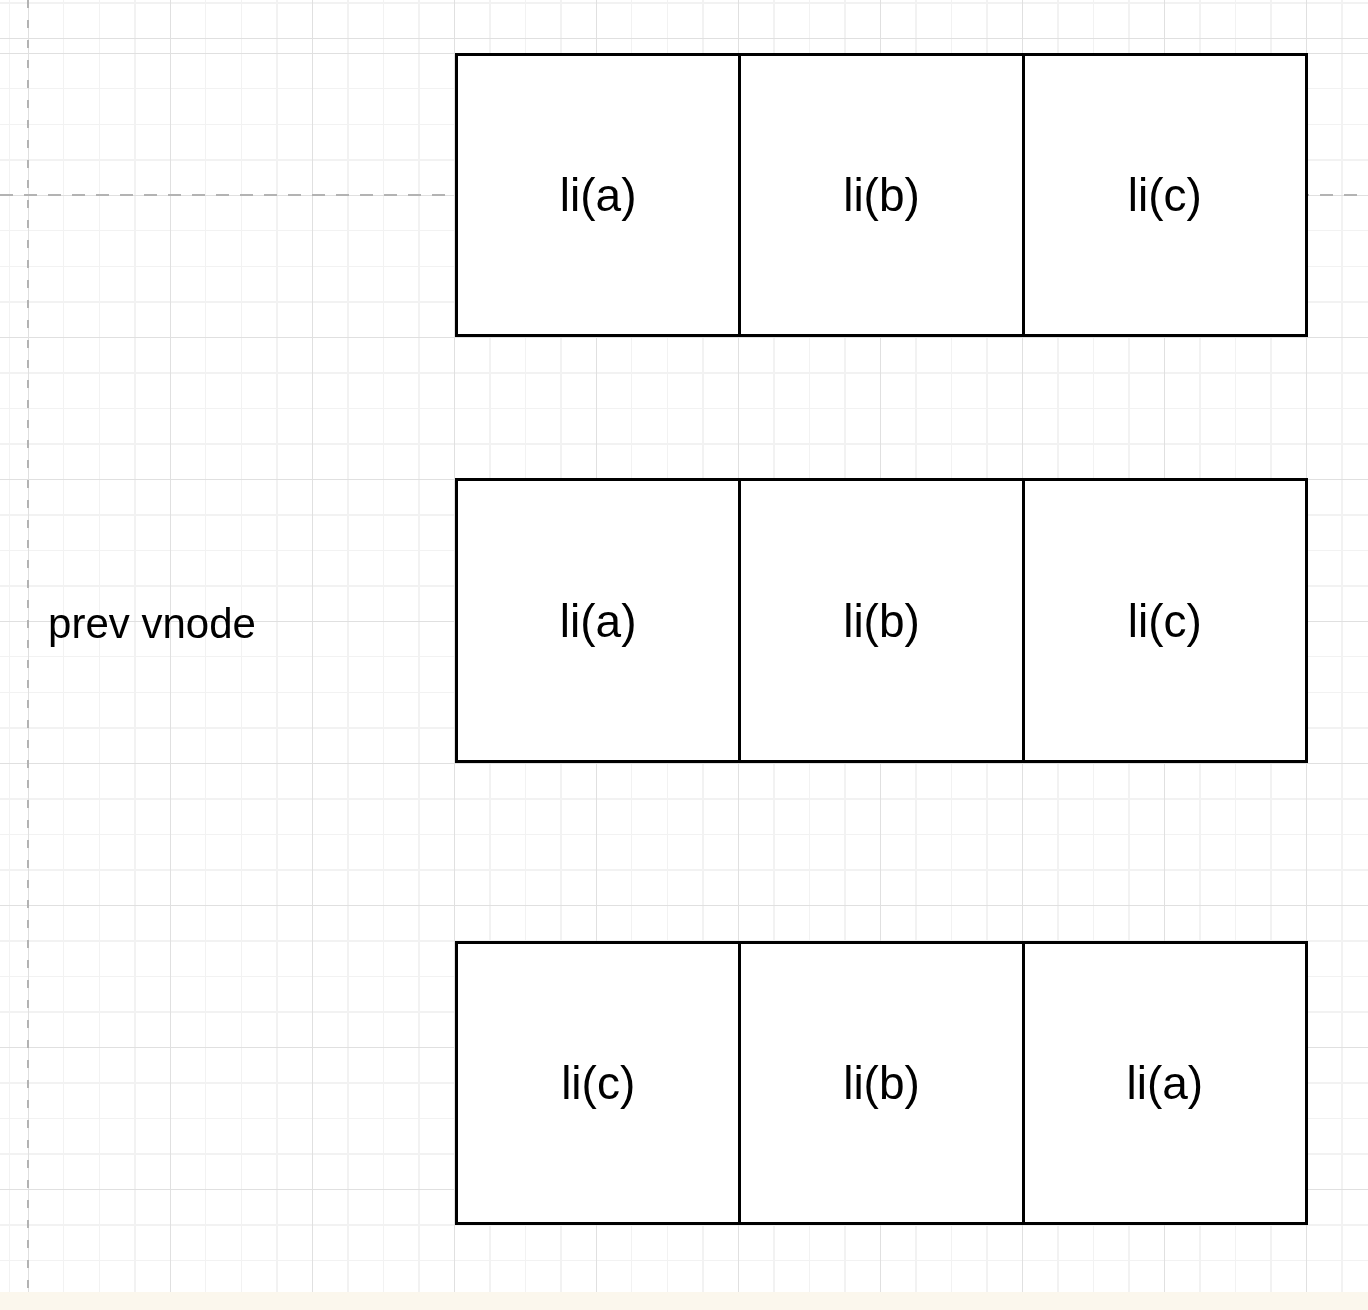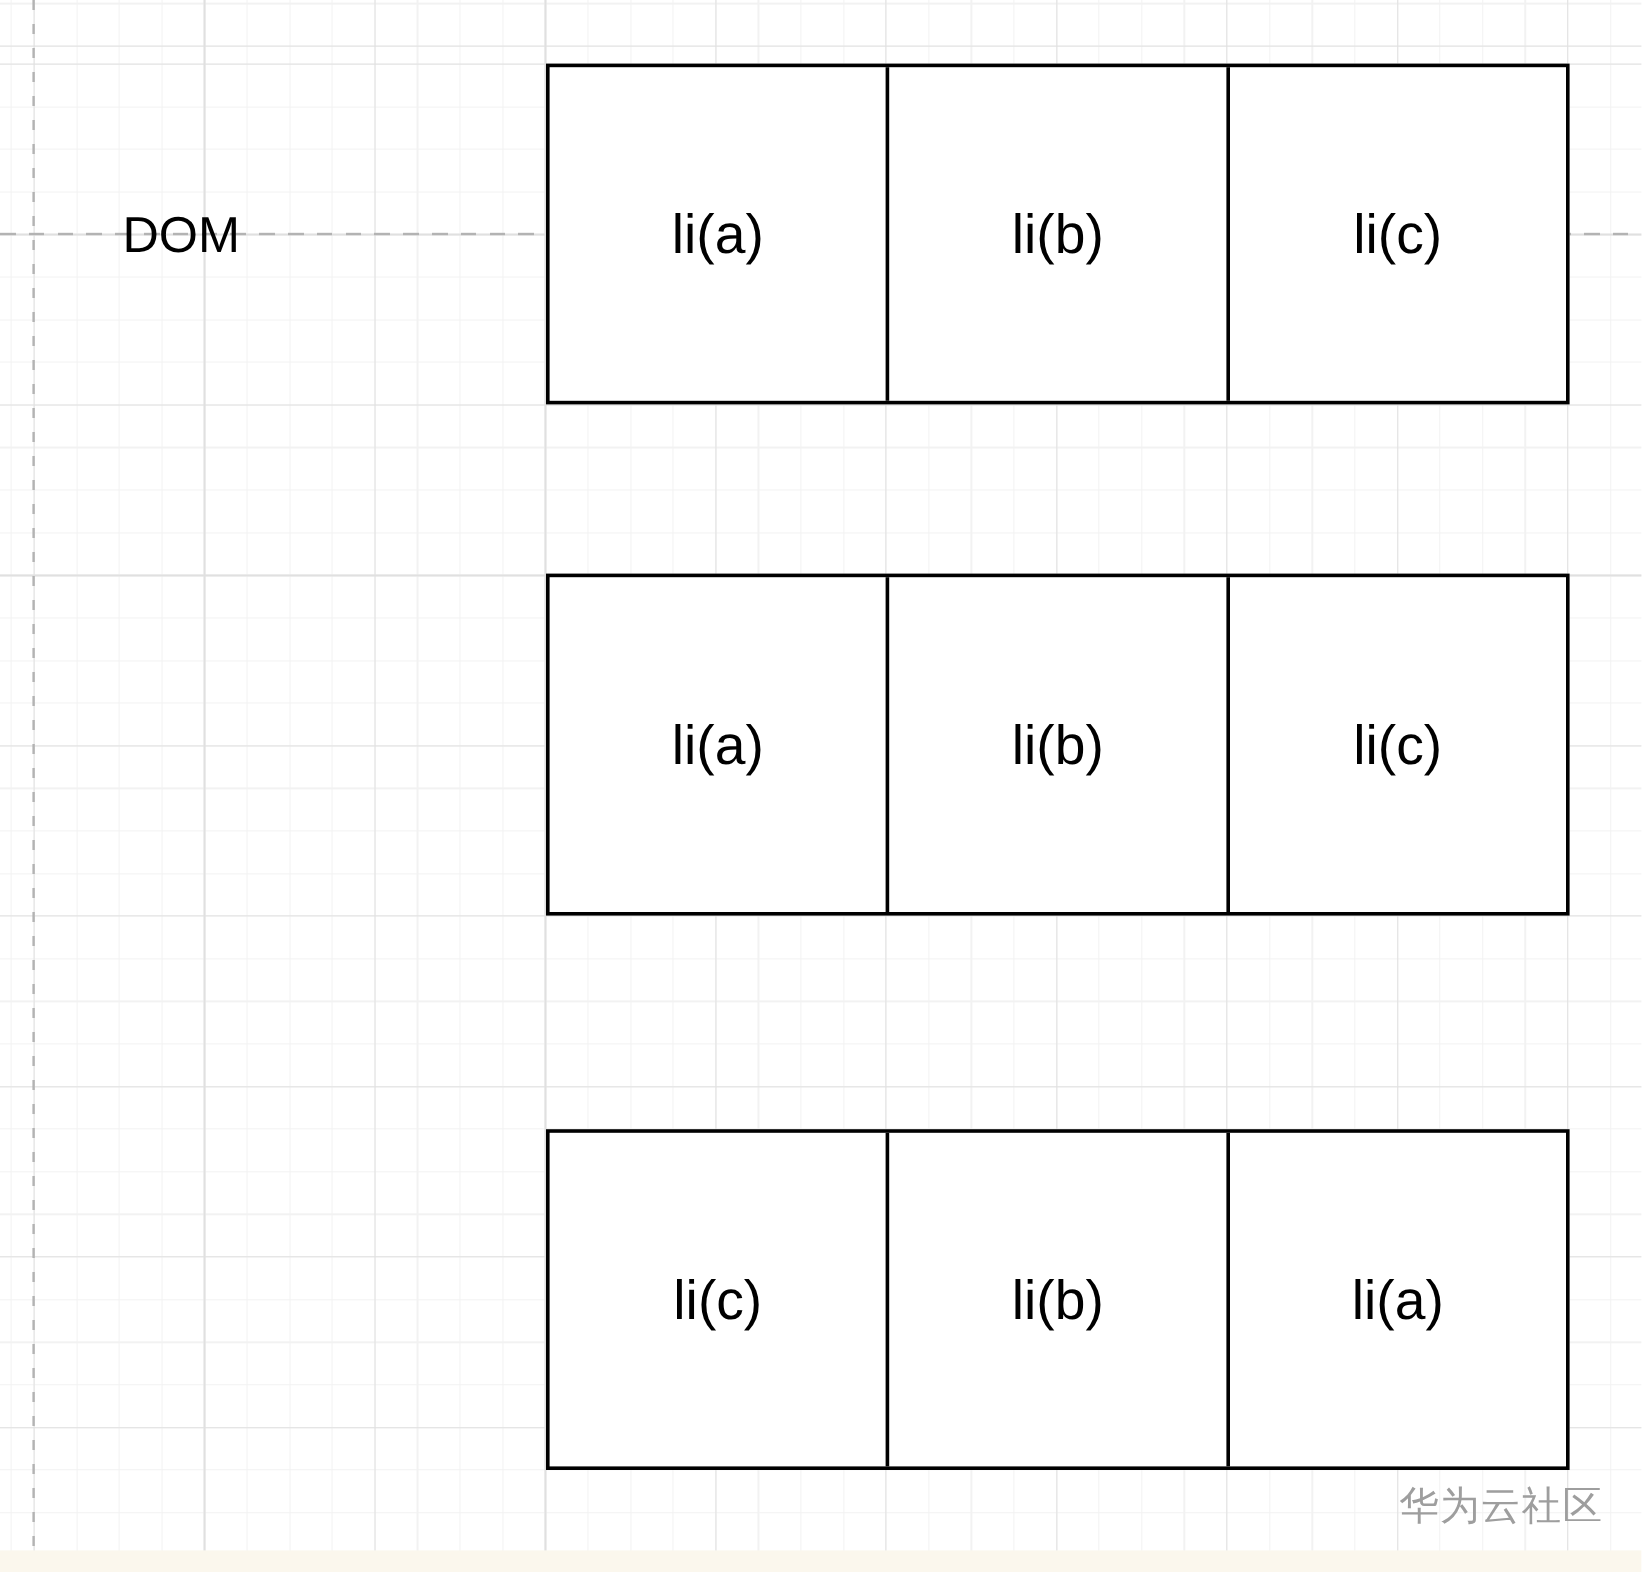--- a/index.html
+++ b/index.html
@@ -106,36 +106,35 @@
 </head>
 <body>
 
 <div class="canvas">
 
   <div class="grid"></div>
 
   <div class="guide-h"></div>
   <div class="guide-v"></div>
 
-  <div class="row-label label-dom">DOM</div>
   <div class="node-list list-dom">
     <div class="node-cell">li(a)</div>
     <div class="node-cell">li(b)</div>
     <div class="node-cell">li(c)</div>
   </div>
 
+  <div class="row-label label-prev">prev vnode</div>
   <div class="node-list list-prev">
     <div class="node-cell">li(a)</div>
     <div class="node-cell">li(b)</div>
     <div class="node-cell">li(c)</div>
   </div>
 
   <div class="node-list list-next">
     <div class="node-cell">li(c)</div>
     <div class="node-cell">li(b)</div>
     <div class="node-cell">li(a)</div>
   </div>
 
-  <div class="watermark">华为云社区</div>
 
   <div class="footer-strip"></div>
 
 </div>
 
 </body></html>

